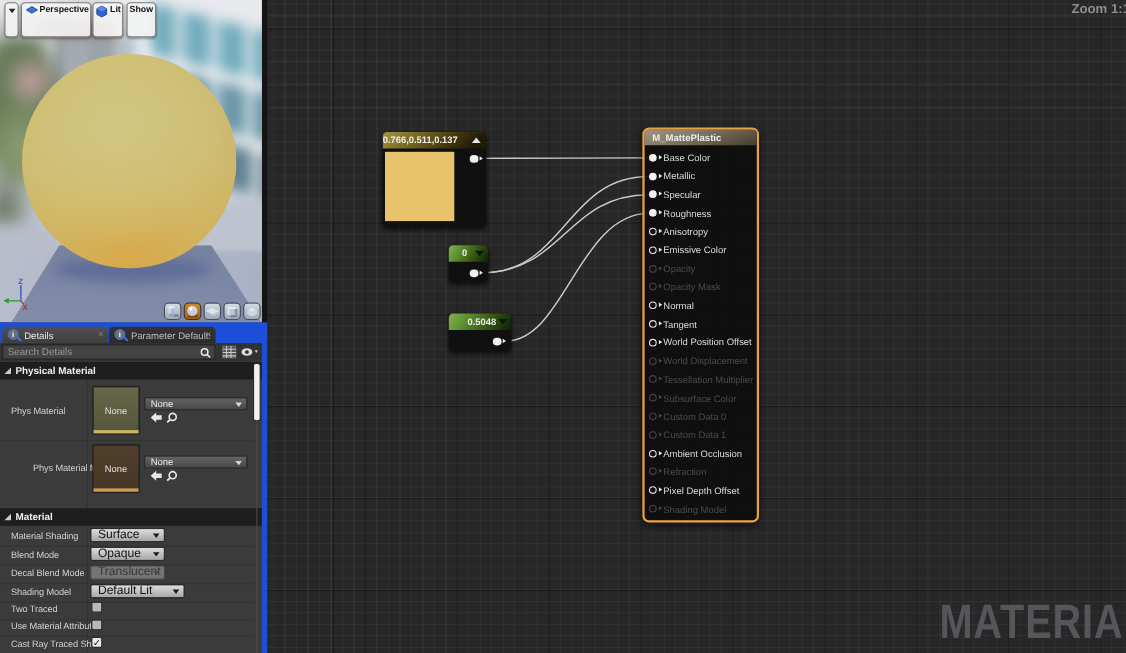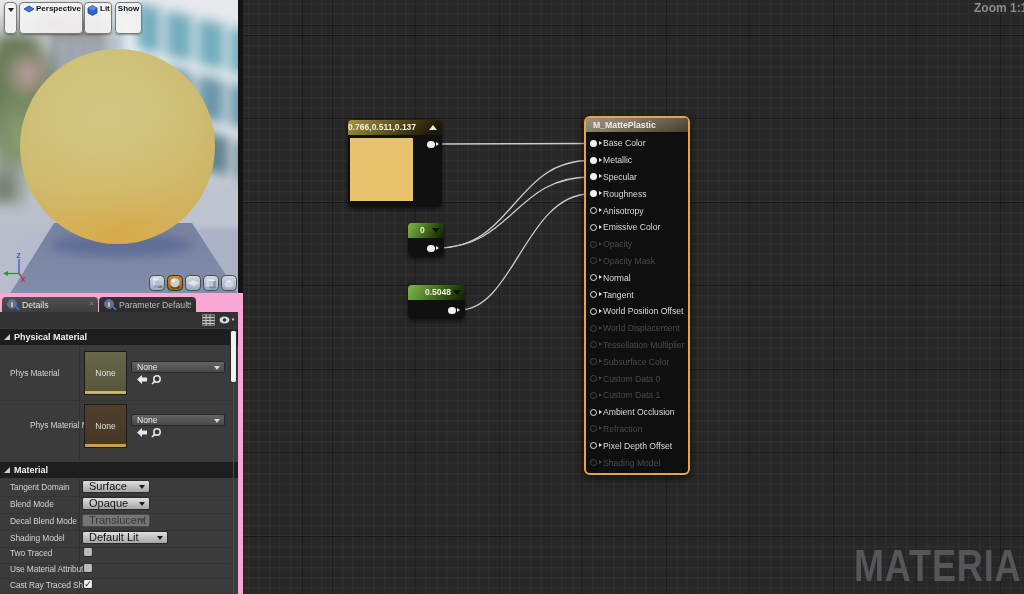--- a/index.html
+++ b/index.html
@@ -107,21 +107,21 @@
 .sbtn { position:absolute; top:274.5px; width:16.5px; height:16.5px;
   background:linear-gradient(180deg,#d6dae0 0%, #b6bcc6 60%, #a3aab6 100%);
   border:1px solid #454c58; border-radius:4.5px; }
 .sbtn.active { background:linear-gradient(180deg,#d28a20 0%, #b4721a 60%, #9e6413 100%);
   border-color:#3a3121; }
 
 #gizmo { position:absolute; left:0px; top:250px; width:40px; height:35px; font-size:8px; font-weight:bold; }
 
 
 #details { position:absolute; left:0; top:293px; width:243px; height:301px;
-  background:#f9a8d4; font-size:9px; color:#d6d6d6; }
+  background:#1d4ed8; font-size:9px; color:#d6d6d6; }
 #tabbar { position:absolute; left:0; top:4px; width:243px; height:15px; }
 .tab { position:absolute; height:15px; border-radius:4px 4px 0 0; }
 .tab .ticon { position:absolute; left:5px; top:2px; width:10px; height:10px; border-radius:50%;
   background:#6f6f6f; border:1.5px solid #3f6fd8; color:#fff; font-size:7px; font-weight:bold;
   text-align:center; line-height:9px; box-sizing:border-box; }
 .tab .ticon::after { content:""; position:absolute; left:6.5px; top:7px; width:4.5px; height:2px;
   background:#3f6fd8; transform:rotate(45deg); border-radius:1px; }
 .tab .tx { position:absolute; right:4px; top:2px; color:#8a8a8a; font-size:8px; }
 #tab1 { left:2px; width:96px; background:linear-gradient(180deg,#505050,#3e3e3e); }
 #tab1 .tlabel { position:absolute; left:20px; top:3px; color:#e8e8e8; font-size:8.7px; }
@@ -422,20 +422,26 @@
           <span class="tx">×</span>
         </div>
       <div class="tab" id="tab2">
           <span class="ticon">i</span>
           <span class="tlabel">Parameter Defaults</span>
           <span class="tx">×</span>
         </div>
     </div>
     <div id="dbody">
       <div id="searchrow">
+        <div id="searchbox">Search Details
+          <svg width="10" height="10" style="position:absolute;right:3px;top:1.5px;">
+              <circle cx="4" cy="4" r="3" fill="none" stroke="#e8e8e8" stroke-width="1.4"></circle>
+              <line x1="6.2" y1="6.2" x2="9" y2="9" stroke="#e8e8e8" stroke-width="1.6"></line>
+            </svg>
+        </div>
         <svg width="13" height="12" style="position:absolute;left:202px;top:2px;">
             <rect x="0.5" y="0.5" width="12" height="11" fill="#555" stroke="#777" stroke-width="1"></rect>
             <path d="M 0.5 3.5 H 12.5 M 0.5 6.5 H 12.5 M 0.5 9.5 H 12.5 M 4 0.5 V 11.5 M 8 0.5 V 11.5" stroke="#c8c8c8" stroke-width="1"></path>
           </svg>
         <svg width="16" height="10" style="position:absolute;left:219px;top:3px;">
             <ellipse cx="5.5" cy="5" rx="5" ry="3.4" fill="#dadada"></ellipse>
             <circle cx="5.5" cy="5" r="1.7" fill="#2a2a2a"></circle>
             <path d="M 12.5 3.5 L 15.5 3.5 L 14 6 Z" fill="#cfcfcf"></path>
           </svg>
       </div>
@@ -462,21 +468,21 @@
       <div class="ddark" style="left:131px; top:102px;">None</div>
       <div class="iconrow" style="top:115px;">
         <svg width="32" height="12">
             <path d="M 7 1 L 2 5.5 L 7 10 L 7 7.5 L 12 7.5 L 12 3.5 L 7 3.5 Z" fill="#e8e8e8"></path>
             <circle cx="22" cy="5" r="3.2" fill="none" stroke="#e8e8e8" stroke-width="1.5"></circle>
             <line x1="19.6" y1="7.4" x2="17" y2="10" stroke="#e8e8e8" stroke-width="1.7"></line>
           </svg>
       </div>
       <div class="secthead" style="top:149.5px;">Material</div>
       <div class="colsep" style="top:166px; height:116px;"></div>
-      <div class="dlabel" style="top:170px;">Tangent Domain</div>
+      <div class="dlabel" style="top:170px;">Material Shading</div>
       <div class="dlight" style="top:167.5px;">Surface</div>
       <div class="dlabel" style="top:187px;">Blend Mode</div>
       <div class="dlight" style="top:184.5px;">Opaque</div>
       <div class="dlabel" style="top:204px;">Decal Blend Mode</div>
       <div class="dlight gray" style="top:201.5px;">Translucent</div>
       <div class="dlabel" style="top:221px;">Shading Model</div>
       <div class="dlight" style="top:218.5px; width:86px;">Default Lit</div>
       <div class="dlabel" style="top:236px;">Two Traced</div>
       <div class="cbox" style="top:235px;"></div>
       <div class="dlabel" style="top:251.5px;">Use Material Attribute</div>

